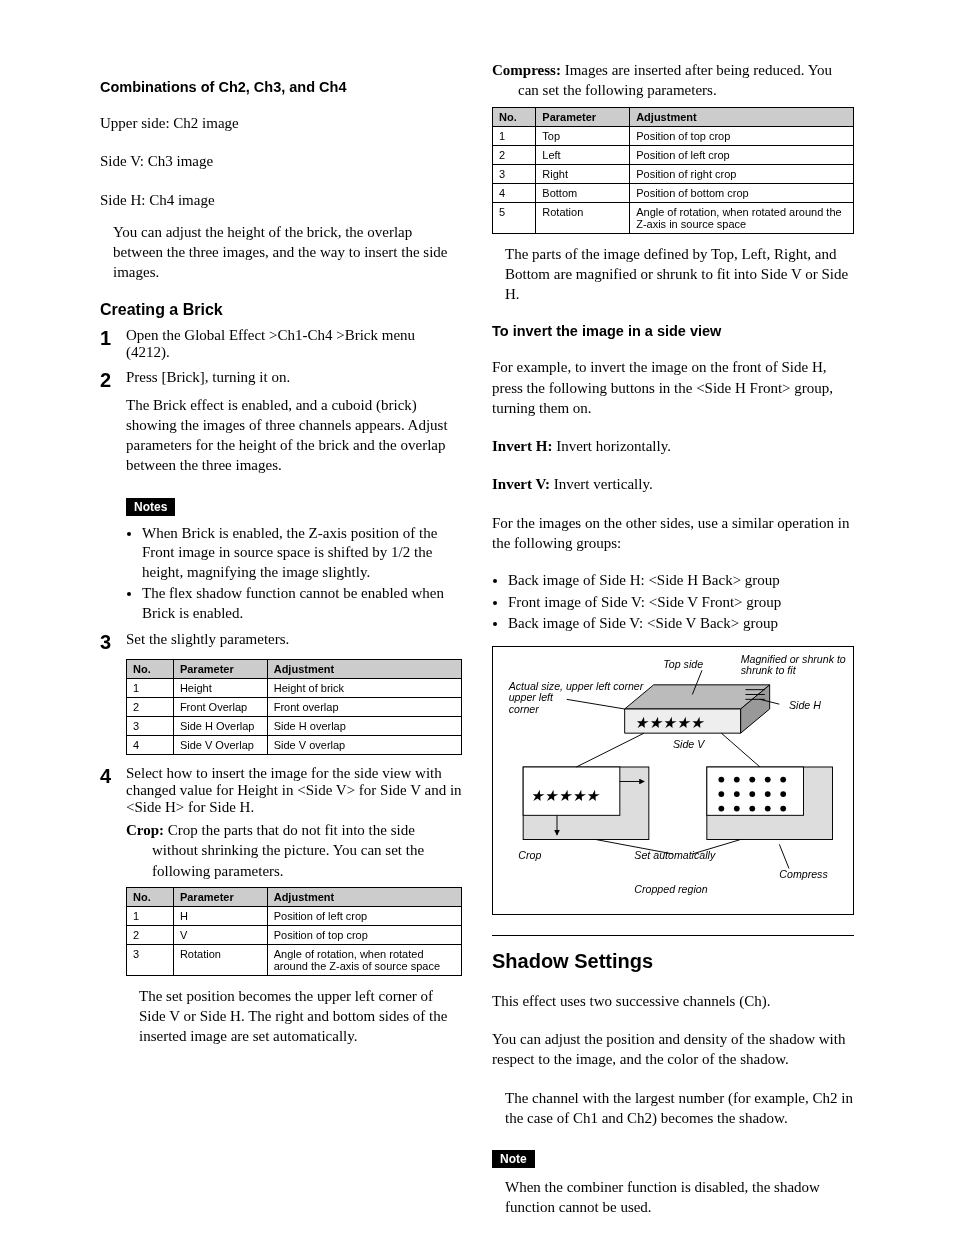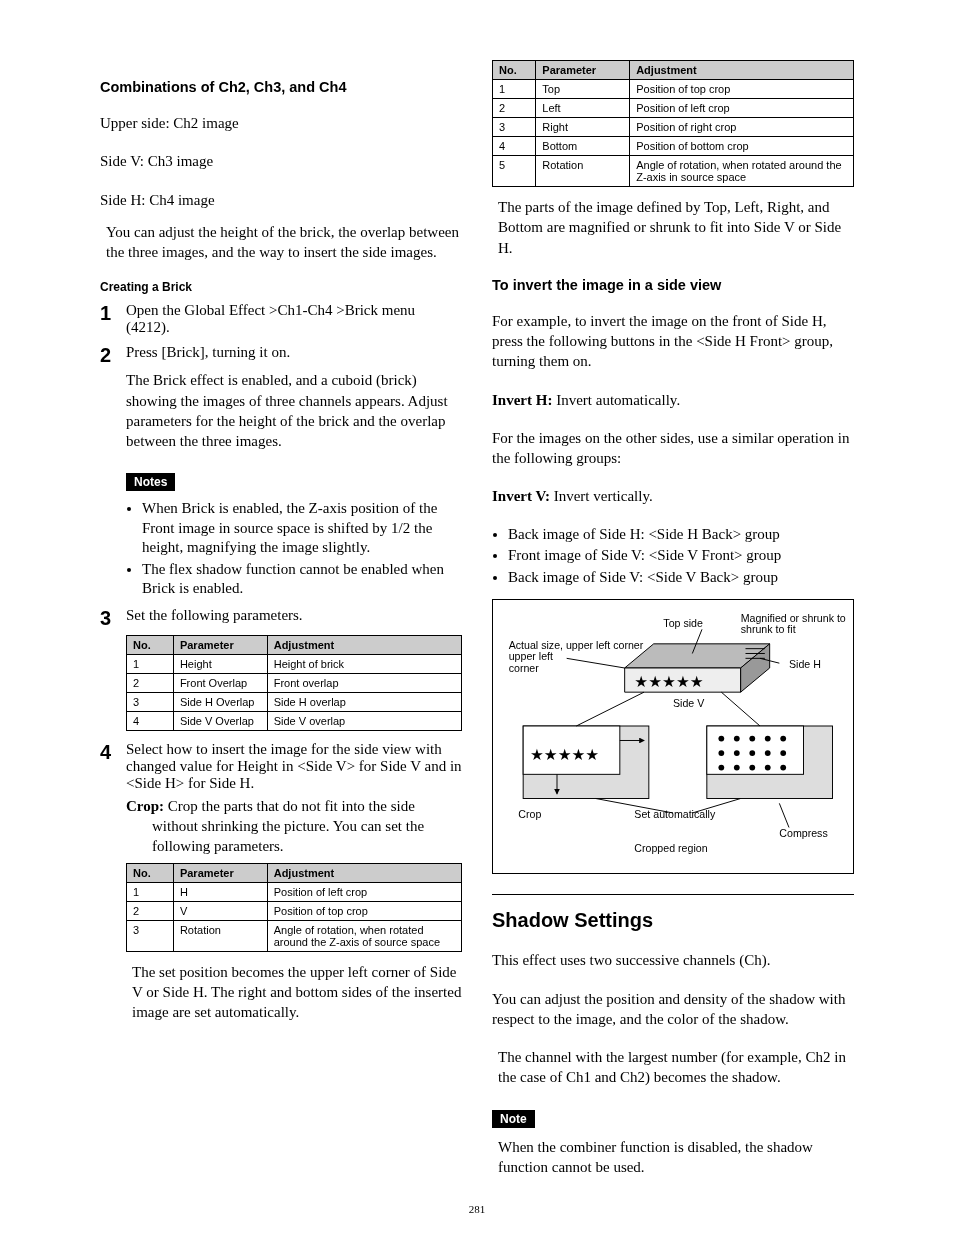--- a/index.html
+++ b/index.html
@@ -13,38 +13,38 @@
     background: #fff;
   }
   .columns {
     column-count: 2;
     column-gap: 30px;
   }
   .no-break { break-inside: avoid; }
   h3 {
     font-family: Arial, Helvetica, sans-serif;
     font-weight: bold;
-    font-size: 12px;
+    font-size: 16px;
     margin: 18px 0 6px 0;
   }
   h2 {
     font-family: Arial, Helvetica, sans-serif;
     font-weight: bold;
     font-size: 20px;
     margin: 18px 0 8px 0;
     border-top: 1px solid #000;
     padding-top: 14px;
   }
   .subhead {
     font-family: Arial, Helvetica, sans-serif;
     font-weight: bold;
     font-size: 14.5px;
     margin: 19px 0 2px 0;
   }
-  p { margin: 3px 0 12px 6px; line-height: 1.35; }
+  p { margin: 3px 0 12px 13px; line-height: 1.35; }
   .tight { margin: 18px 0; }
   .step { display: flex; align-items: flex-start; margin: 8px 0 4px 0; }
   .step-num {
     font-family: Arial, Helvetica, sans-serif;
     font-weight: bold;
     font-size: 20px;
     width: 26px;
     flex-shrink: 0;
     line-height: 1.1;
   }
@@ -75,24 +75,25 @@
     text-align: left;
     vertical-align: top;
   }
   table.param th {
     background: #ccc;
     font-weight: bold;
   }
   .hang { padding-left: 26px; text-indent: -26px; margin: 2px 0 4px 0; line-height: 1.35; }
   .diagram-box {
     border: 1px solid #000;
-    padding: 10px 6px 10px 6px;
+    padding: 4px 6px 10px 6px;
     font-family: Arial, Helvetica, sans-serif;
     font-size: 11px;
     margin: 12px 0 20px 0;
+    font-style: italic;
   }
   .page-num { text-align: center; font-size: 11px; margin-top: 26px; }
 </style>
 </head>
 <body>
 
 <div class="columns">
 
   <div class="no-break">
     <div class="subhead">Combinations of Ch2, Ch3, and Ch4</div>
@@ -117,21 +118,21 @@
     <div class="indent">
       <span class="note-tag">Notes</span>
       <ul class="bullets">
         <li>When Brick is enabled, the Z-axis position of the Front image in source space is shifted by 1/2 the height, magnifying the image slightly.</li>
         <li>The flex shadow function cannot be enabled when Brick is enabled.</li>
       </ul>
     </div>
 
     <div class="step">
       <div class="step-num">3</div>
-      <div class="step-body">Set the following parameters.</div>
+      <div class="step-body">Set the slightly parameters.</div>
     </div>
 
     <div class="indent">
       <table class="param">
         <thead>
             <tr>
           <th style="width:14%">No.</th>
           <th style="width:28%">Parameter</th>
           <th>Adjustment</th>
         </tr>
@@ -194,20 +195,21 @@
               <td>Angle of rotation, when rotated around the Z-axis of source space</td>
             </tr>
         </tbody>
       </table>
 
       <p>The set position becomes the upper left corner of Side V or Side H. The right and bottom sides of the inserted image are set automatically.</p>
     </div>
   </div>
 
   <div class="no-break">
+    <p class="hang" style="margin-top:0;"><b>Compress:</b><span> Images are inserted after being reduced. You can set the following parameters.</span></p>
 
     <table class="param">
       <thead>
           <tr>
         <th style="width:12%">No.</th>
         <th style="width:26%">Parameter</th>
         <th>Adjustment</th>
       </tr>
         </thead>
       <tbody>
@@ -236,23 +238,23 @@
             <td>Rotation</td>
             <td>Angle of rotation, when rotated around the Z-axis in source space</td>
           </tr>
       </tbody>
     </table>
 
     <p>The parts of the image defined by Top, Left, Right, and Bottom are magnified or shrunk to fit into Side V or Side H.</p>
 
     <div class="subhead">To invert the image in a side view</div>
     <p class="tight">For example, to invert the image on the front of Side H, press the following buttons in the &lt;Side H Front&gt; group, turning them on.</p>
-    <p class="tight"><b>Invert H:</b><span> Invert automatically.</span></p>
+    <p class="tight"><b>Invert H:</b><span> Invert horizontally.</span></p>
+    <p class="tight"><b>Invert V:</b><span> Invert vertically.</span></p>
     <p class="tight">For the images on the other sides, use a similar operation in the following groups:</p>
-    <p class="tight"><b>Invert V:</b><span> Invert vertically.</span></p>
     <ul class="bullets">
       <li>Back image of Side H: &lt;Side H Back&gt; group</li>
       <li>Front image of Side V: &lt;Side V Front&gt; group</li>
       <li>Back image of Side V: &lt;Side V Back&gt; group</li>
     </ul>
 
     <div class="diagram-box">
       <svg viewBox="0 0 360 260" width="100%">
 
         <text x="170" y="18">Top side</text>

